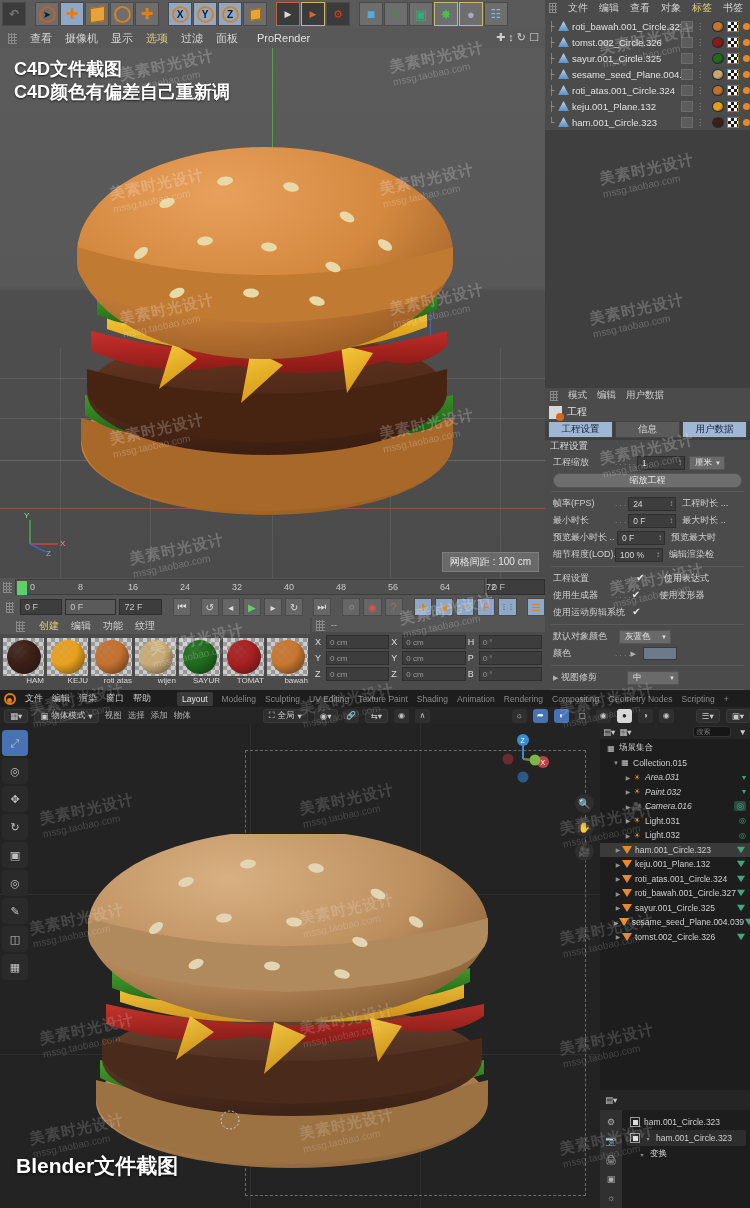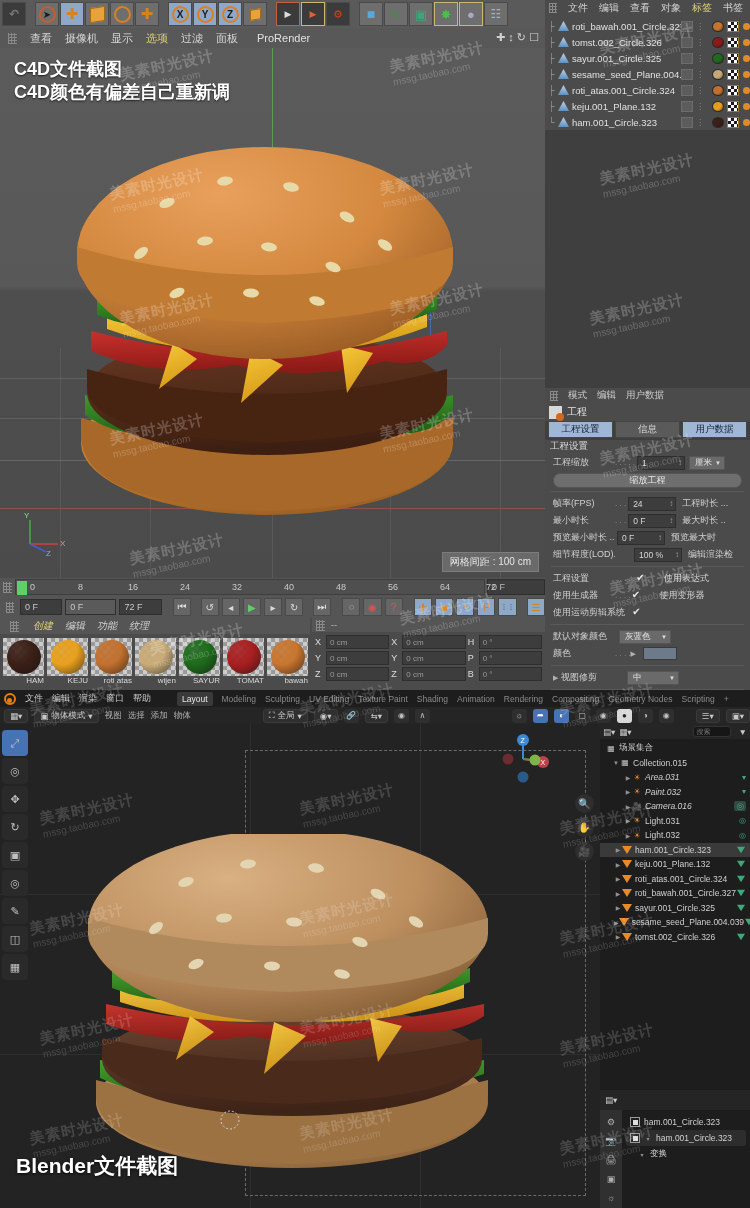--- a/index.html
+++ b/index.html
@@ -76,22 +76,22 @@
   .c4d-tl-bar { position:absolute; left:0; top:596px; width:545px; height:22px;
     background:#555; display:flex; align-items:center; gap:3px; padding-left:3px;}
   .fld { height:16px; background:#3d3d3d; border:1px solid #2e2e2e; color:#c8c8c8;
      font-size:9px; display:flex; align-items:center; padding:0 4px; }
   .pbtn { width:20px;height:18px;background:#666;border:1px solid #4a4a4a;display:flex;
      align-items:center;justify-content:center;color:#ddd;font-size:10px;}
   .pbtn.on { background:#8fa8c8;}
   .pbtn.rd { color:#e05050; }
 
   .c4d-mat { position:absolute; left:0; top:618px; width:310px; height:72px; background:#4b4b4b;}
-  .mat-menu { height:16px; display:flex; align-items:center; gap:12px; padding-left:10px;
-     font-size:10px; color:#cfcfcf; background:#555;font-style:italic;}
+  .mat-menu { height:16px; display:flex; align-items:center; gap:12px; padding-left:16px;
+     font-size:10px; color:#cfcfcf; background:#555;}
   .mat-menu .hi { color:#ded07a;}
   .mat-row { display:flex; padding:4px 3px; gap:3px;}
   .mat-item { width:41px; }
   .mat-sphere-wrap { width:41px;height:38px;
      background-image:linear-gradient(45deg,#999 25%,transparent 25%,transparent 75%,#999 75%),linear-gradient(45deg,#999 25%,#ccc 25%,#ccc 75%,#999 75%);
      background-size:8px 8px; background-position:0 0,4px 4px;
      display:flex;align-items:center;justify-content:center;}
   .mat-sphere { width:34px;height:34px;border-radius:50%;}
   .mat-name { font-size:8px;color:#d8d8d8; text-align:right; overflow:hidden; white-space:nowrap; padding-left:1px;}
 
@@ -680,21 +680,21 @@
           <span class="ain" style="margin-left:2px">0 F</span>
           <span style="margin-left:6px;color:#cfcfcf">最大时长 ..</span>
         </div>
         <div class="arow">
           <span class="alab">预览最小时长 ...</span>
           <span class="ain" style="margin-left:2px">0 F</span>
           <span style="margin-left:6px;color:#cfcfcf">预览最大时</span>
         </div>
         <div class="arow">
           <span class="alab">细节程度(LOD)..</span>
-          <span class="ain" style="margin-left:19px">100 %</span>
+          <span class="ain" style="margin-left:0">100 %</span>
           <span style="margin-left:6px;color:#cfcfcf">编辑渲染检</span>
         </div>
         <div class="asep"></div>
         <div class="arow">
           <span class="alab">工程设置</span>
           <span style="color:#999;font-size:8px">. . . . .</span>
           <span class="achk">✔</span>
           <span style="margin-left:18px;color:#cfcfcf">使用表达式</span>
         </div>
         <div class="arow">

